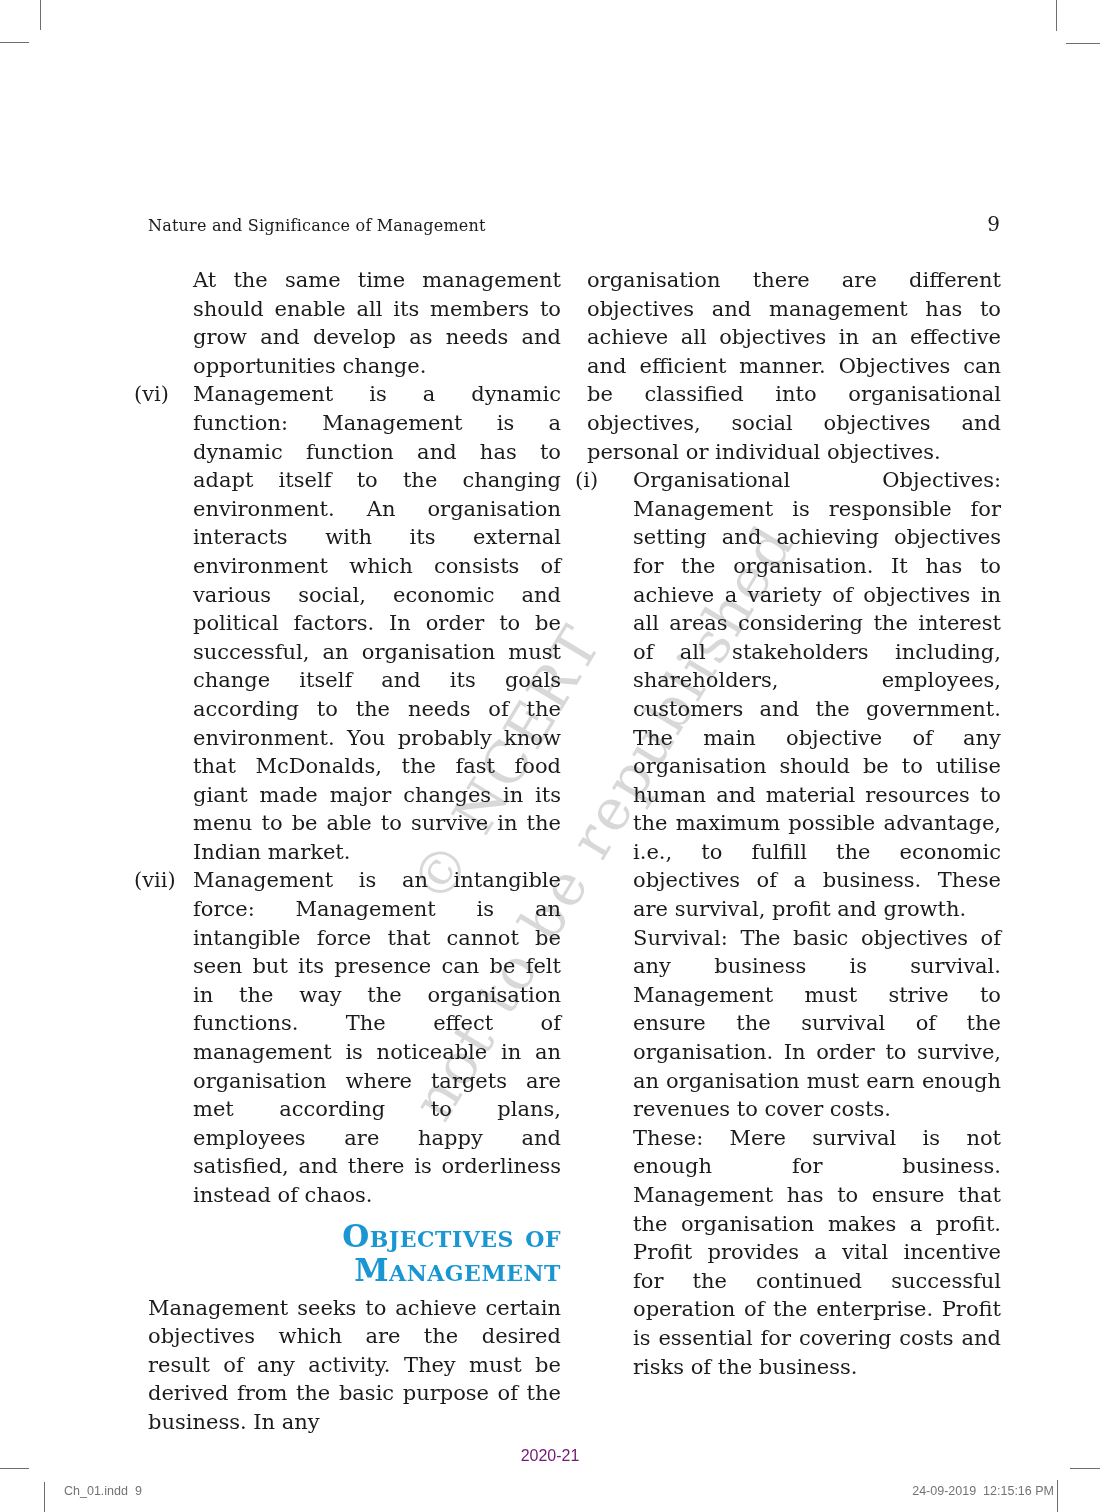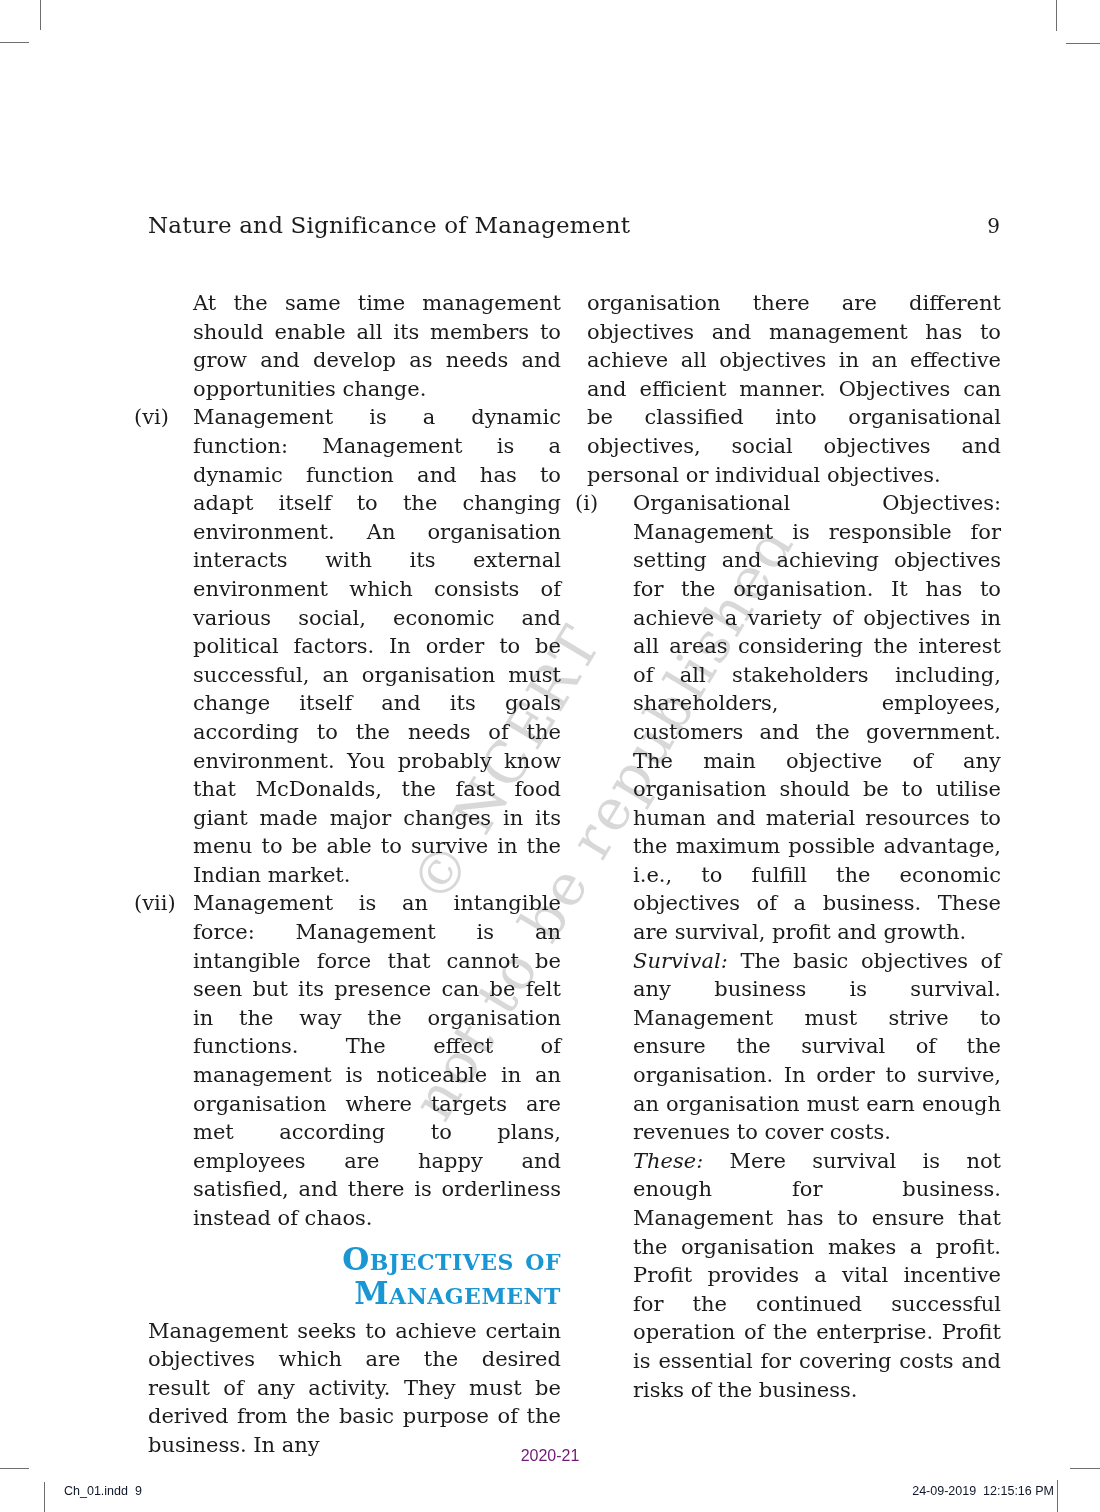--- a/index.html
+++ b/index.html
@@ -4,52 +4,52 @@
 <style>
   html,body{margin:0;padding:0;background:#ffffff;}
   .page{
     position:relative;width:1100px;height:1512px;background:#ffffff;overflow:hidden;
     font-family:"DejaVu Serif", serif;color:#1b1b1b;
   }
   
   .crop{position:absolute;background:#6e6e6e;}
   
   .header{position:absolute;left:148px;top:212px;width:852px;display:flex;justify-content:space-between;align-items:baseline;z-index:2;}
-  .header .title{font-size:23px;letter-spacing:0.2px;}
+  .header .title{font-size:16px;letter-spacing:0.2px;}
   .header .pagenum{font-size:20px;}
   
-  .col{position:absolute;top:266px;font-size:21px;line-height:28.6px;text-align:justify;z-index:2;margin-top:23px;}
+  .col{position:absolute;top:266px;font-size:21px;line-height:28.6px;text-align:justify;z-index:2;}
   .col-left{left:148px;width:413px;}
   .col-right{left:587px;width:414px;}
   .col p{margin:0;}
   .indent{padding-left:45px;}
   .li{position:relative;padding-left:45px;}
   .li .lbl{position:absolute;left:-14px;width:54px;}
   .col-right .li{padding-left:46px;}
   .col-right .li .lbl{left:-12px;width:54px;}
   .lead{font-weight:400;}
-  .ilead{font-style:italic;}
+  .ilead{}
   .section-heading{
     font-weight:700;font-variant:small-caps;font-size:31px;line-height:34px;
     margin:9px 0 7px;letter-spacing:0.5px;text-align:right;
   }
   
   .watermark{
     position:absolute;left:205px;top:680px;width:700px;z-index:1;
     transform:rotate(-59deg);text-align:center;font-size:57px;line-height:113px;
     color:rgba(125,125,125,0.30);letter-spacing:3px;white-space:nowrap;
   }
   
   .footer-year{
     position:absolute;left:0;right:0;top:1447px;text-align:center;z-index:2;
     font-family:"Liberation Sans", sans-serif;font-size:16px;color:#701a75;
   }
   .footer-row{
     position:absolute;left:64px;right:46px;top:1484px;display:flex;justify-content:space-between;z-index:2;
-    font-family:"Liberation Sans", sans-serif;font-size:12.5px;color:#0f172a;white-space:pre;
+    font-family:"Liberation Sans", sans-serif;font-size:12.5px;color:#737373;white-space:pre;
   }
 </style>
 </head>
 <body>
 
 <div class="page">
 
   <div class="crop" style="left:40px;top:0;width:1px;height:30px;"></div>
   <div class="crop" style="left:0;top:42px;width:29px;height:1px;"></div>
   <div class="crop" style="left:1056px;top:0;width:1px;height:31px;"></div>

